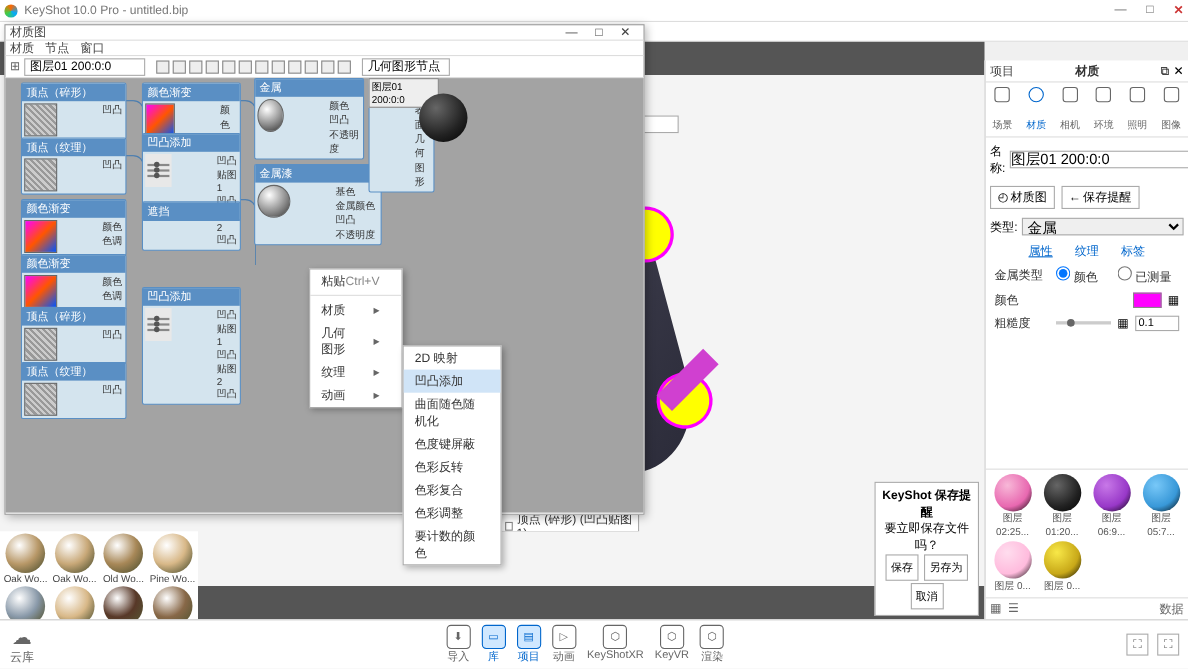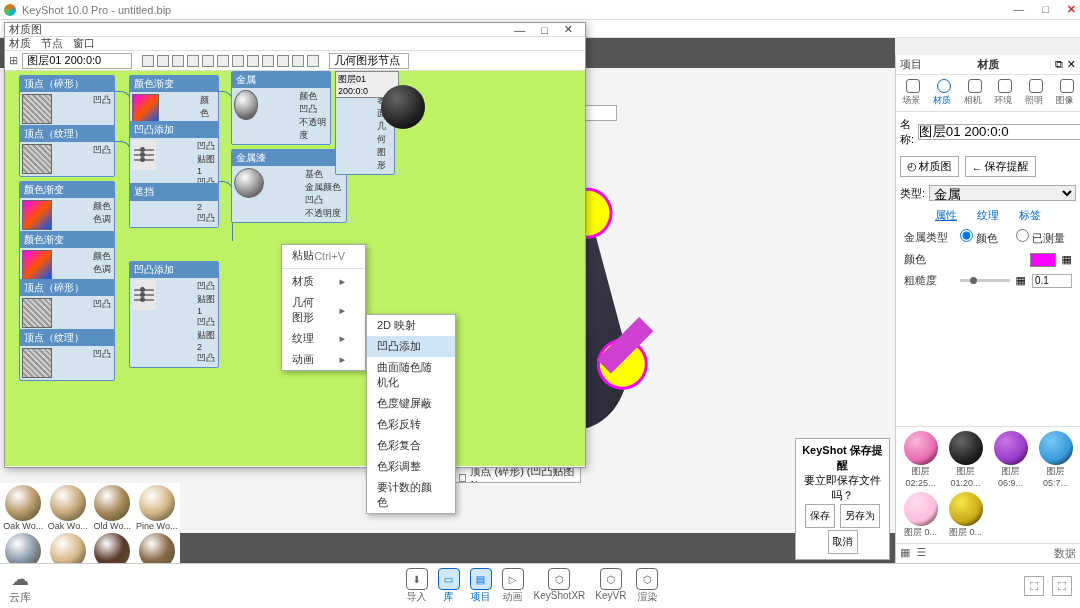--- a/index.html
+++ b/index.html
@@ -19,21 +19,21 @@
 .matgraph { position: absolute; left: 4px; top: 22px; width: 582px; height: 446px; background: #fff; border: 1px solid #999; box-shadow: 2px 2px 8px rgba(0,0,0,0.3); z-index: 10; }
 .mg-title { height: 14px; display: flex; align-items: center; padding: 0 4px; color: #444; border-bottom: 1px solid #ddd; }
 .mg-title span:first-child { flex: 1; }
 .mg-menu { height: 14px; display: flex; align-items: center; gap: 10px; padding: 0 4px; color: #444; border-bottom: 1px solid #ddd; }
 .mg-tool { height: 20px; display: flex; align-items: center; padding: 0 4px; border-bottom: 1px solid #ddd; gap: 4px; }
 .mg-tool .dropdown { border: 1px solid #aaa; height: 16px; width: 110px; padding: 0 4px; display: flex; align-items: center; }
 .mg-tool .ticons { display: flex; gap: 3px; margin-left: 6px; }
 .mg-tool .ticon { width: 12px; height: 12px; border: 1px solid #888; background: #eee; }
 .mg-tool .dropdown2 { border: 1px solid #aaa; height: 16px; width: 80px; margin-left: 6px; padding: 0 4px; display: flex; align-items: center; }
 
-.mg-canvas { position: relative; height: 395px; background: #bef264; overflow: hidden; }
+.mg-canvas { position: relative; height: 395px; background: #a3a3a3; overflow: hidden; }
 
 
 .node { position: absolute; border: 1px solid #5A8FC4; background: #d4e4ee; border-radius: 2px; }
 .node .nh { background: #5A8FC4; color: #fff; padding: 1px 4px; font-size: 10px; }
 .node .nb { padding: 2px; display: flex; gap: 2px; align-items: flex-start; }
 .node .thumb { width: 30px; height: 30px; background: #999; border: 1px solid #666; }
 .node .labels { display: flex; flex-direction: column; font-size: 9px; color: #333; margin-left: 39px; }
 .node .circ { width: 30px; height: 30px; border-radius: 50%; background: radial-gradient(circle at 35% 30%, #fff, #888 60%, #333); border: 1px solid #666; }
 .node .grad { background: linear-gradient(135deg, #f0f, #f50, #05f); }
 .node .noise { background: repeating-linear-gradient(45deg,#ccc,#ccc 2px,#999 2px,#999 4px); }
@@ -94,21 +94,21 @@
 
 .saveprompt { position: absolute; right: 190px; bottom: 48px; width: 95px; background: #fff; border: 1px solid #aaa; z-index: 5; padding: 4px; text-align: center; }
 .saveprompt .bt { display: inline-block; border: 1px solid #aaa; padding: 4px 4px; margin: 1px; font-size: 10px; }
 
 
 .rpanel { position: absolute; right: 0; top: 55px; width: 185px; bottom: 45px; background: #fff; border-left: 1px solid #ccc; z-index: 6; display: flex; flex-direction: column; }
 .rp-head { display: flex; align-items: center; padding: 2px 4px; border-bottom: 1px solid #ddd; }
 .rp-head span:first-child { color: #444; }
 .rp-head span.rtitle { flex: 1; text-align: center; color: #333; font-weight: bold; }
 .rp-tabs { display: flex; justify-content: space-around; padding: 4px 0; border-bottom: 1px solid #ddd; }
-.rp-tab { display: flex; flex-direction: column; align-items: flex-end; gap: 1px; color: #666; font-size: 9px; }
+.rp-tab { display: flex; flex-direction: column; align-items: center; gap: 14px; color: #666; font-size: 9px; }
 .rp-tab.active { color: #06c; }
 .rp-tab .ico { width: 14px; height: 14px; border: 1px solid currentColor; border-radius: 3px; }
 .rp-tab.active .ico { border-radius: 50%; }
 .rp-name { display: flex; align-items: center; padding: 4px; gap: 4px; }
 .rp-name input { flex: 1; border: 1px solid #aaa; height: 16px; }
 .rp-ball { width: 32px; height: 32px; border-radius: 50%; background: radial-gradient(circle at 35% 30%, #888, #333 60%, #000); }
 .rp-btns { display: flex; gap: 6px; padding: 4px; }
 .rp-btn { border: 1px solid #aaa; padding: 2px 6px; display: flex; align-items: center; gap: 2px; }
 .rp-type { display: flex; align-items: center; padding: 4px; gap: 4px; }
 .rp-type select { flex: 1; border: 1px solid #aaa; height: 16px; }

